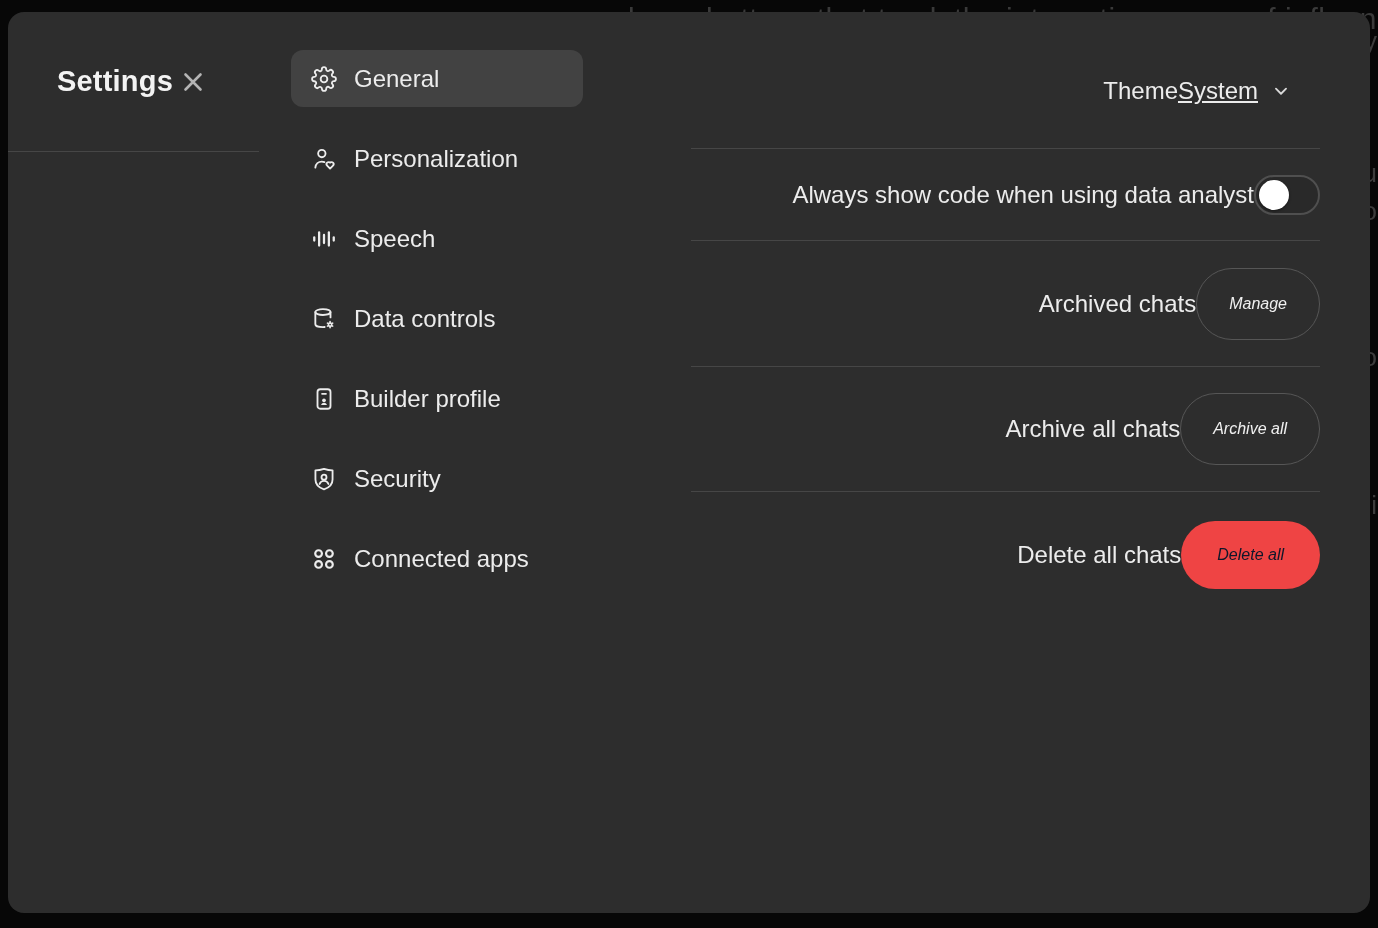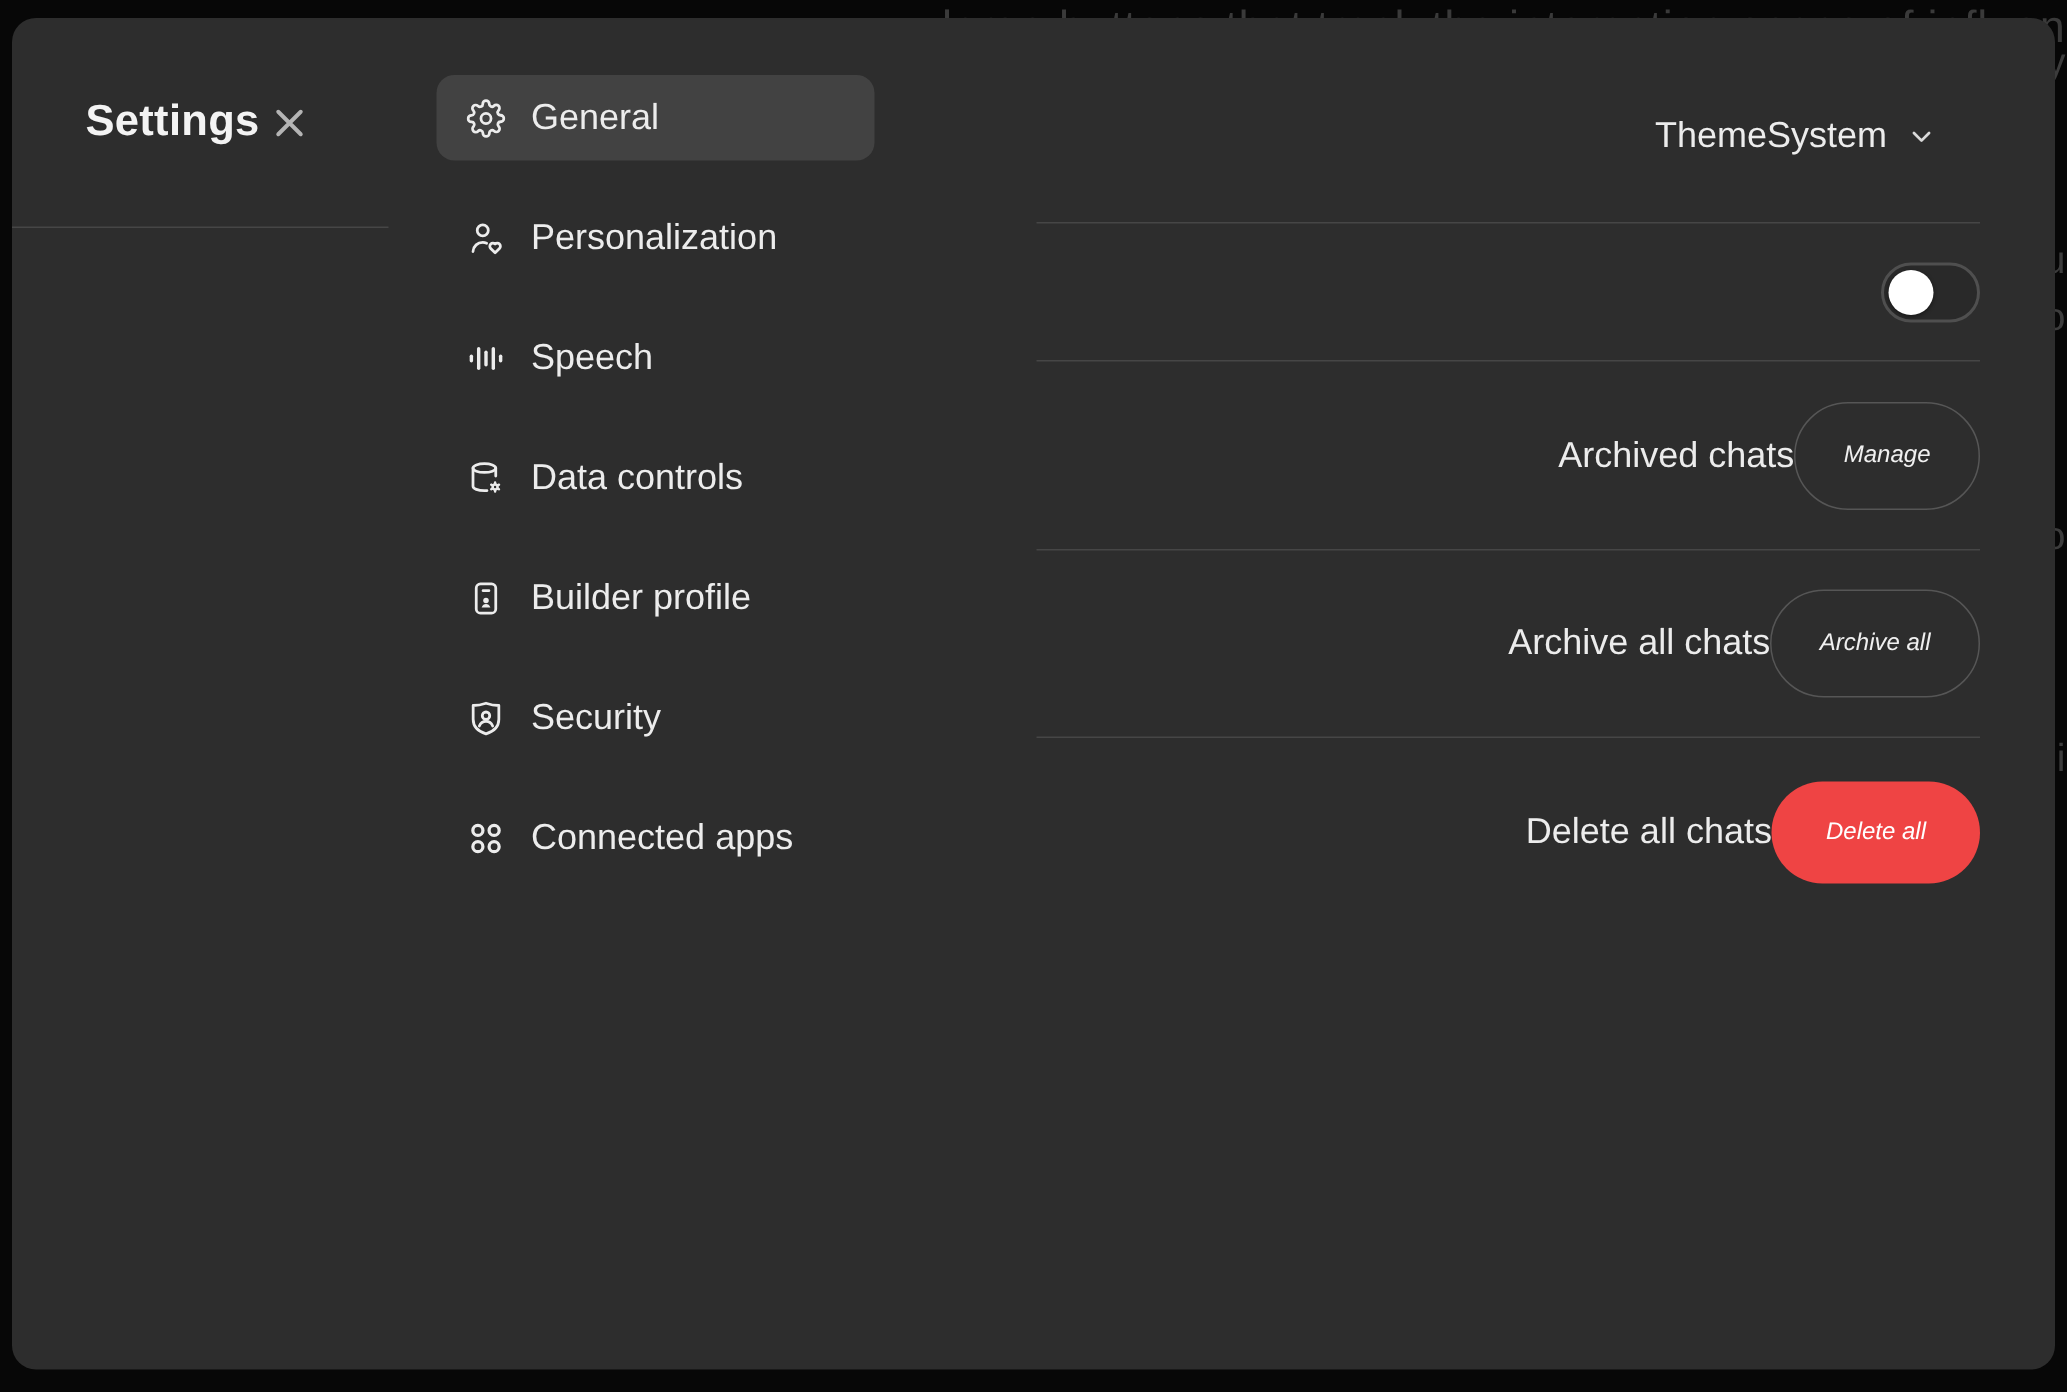--- a/index.html
+++ b/index.html
@@ -63,42 +63,42 @@
   .row {
     display:flex; align-items:center; justify-content:flex-end;
     border-bottom:1px solid rgba(255,255,255,.12);
   }
   .row:last-child { border-bottom:none; }
   .row-label { font-size:24px; color:#ececec; }
 
   .dropdown {
     background:none; border:none; cursor:pointer; color:#ececec;
     display:flex; align-items:center; gap:12px;
-    font-size:24px; font-family:inherit; margin-right:28px;
+    font-size:24px; font-family:inherit; margin-right:28px;text-decoration:underline;
   }
   .dropdown svg { width:22px; height:22px; stroke:#d9d9d9; fill:none; stroke-width:2; stroke-linecap:round; stroke-linejoin:round; }
 
   .toggle {
     width:66px; height:40px; border-radius:20px;
     border:2px solid #4f4f4f; background:rgba(0,0,0,.08);
     position:relative; cursor:pointer; padding:0;
   }
   .toggle .knob {
     position:absolute; left:3px; top:3px;
     width:30px; height:30px; border-radius:50%;
     background:#ffffff; box-shadow:0 1px 3px rgba(0,0,0,.45);
   }
 
   .pill {
     height:72px; border-radius:36px; padding:0 32px;
     font-size:16px; font-family:inherit; cursor:pointer;
     display:flex; align-items:center; justify-content:center;font-style:italic;
   }
   .pill.outline { background:transparent; border:1px solid #565656; color:#f0f0f0; }
-  .pill.danger  { background:#ef4444; border:none; color:#ffffff; height:68px; padding:0 36px; }
+  .pill.danger  { background:#ef4444; border:none; color:#0f172a; height:68px; padding:0 36px; }
 
   .h115{height:115px}.h92{height:92px}.h123{height:123px}.h126{height:126px}.h125{height:125px}
 </style>
 </head>
 <body>
 
 <div class="bg-top-fragment">large buttons that track the interaction space of influence the AI's</div>
 <span class="bg-edge-fragment" style="top:26px">y</span>
 <span class="bg-edge-fragment" style="top:158px">u</span>
 <span class="bg-edge-fragment" style="top:196px">o</span>
@@ -216,20 +216,21 @@
           <span>System</span>
           <span style="display:flex">
             <svg viewBox="0 0 24 24" width="22" height="22">
                 <path d="M6.5 9.5l5.5 5.5 5.5-5.5"></path>
               </svg>
           </span>
         </button>
       </div>
 
       <div class="row h92">
+        <span class="row-label">Always show code when using data analyst</span>
         <button class="toggle" role="switch" aria-checked="false">
           <span class="knob"></span>
         </button>
       </div>
 
 
       <div class="row h126">
         <span class="row-label">Archived chats</span>
         <button class="pill outline">Manage</button>
       </div>

